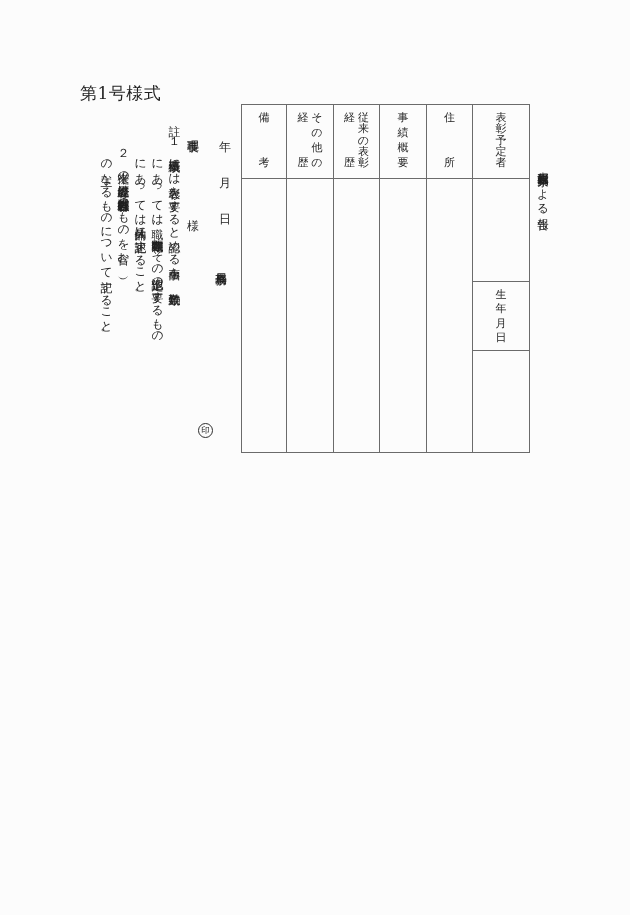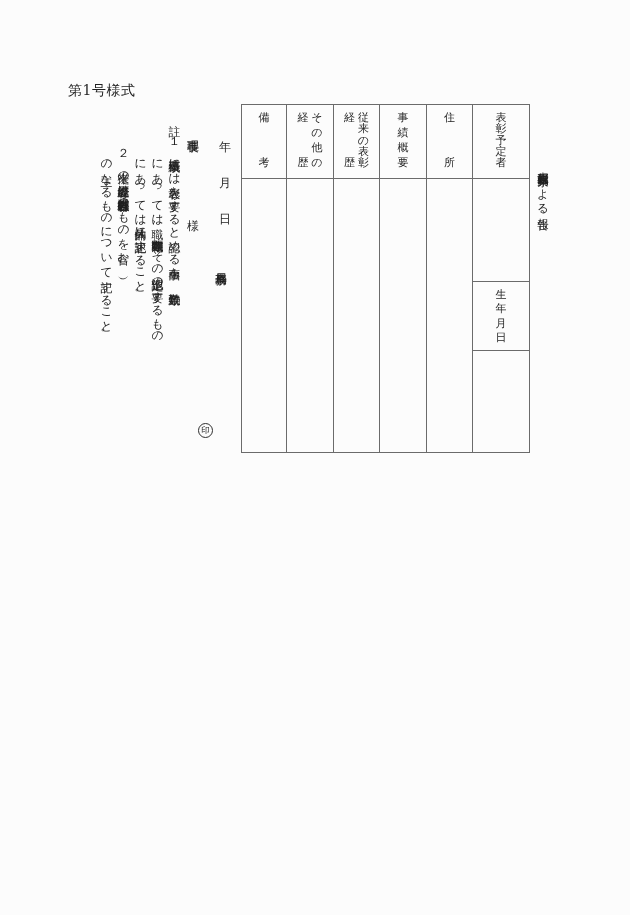--- a/index.html
+++ b/index.html
@@ -8,22 +8,22 @@
     background:#fcfcfc;
     font-family:"DejaVu Serif","Liberation Serif",serif;
     color:#1f1f1f;
     position:relative;
     -webkit-font-smoothing:antialiased;
   }
   .page{position:absolute;inset:0;}
 
   
   .form-no{
-    position:absolute;left:68px;top:82px;
-    font-size:14px;letter-spacing:0.5px;
+    position:absolute;left:80px;top:82px;
+    font-size:17px;letter-spacing:0.5px;
   }
 
   
   .v{
     writing-mode:vertical-rl;
     line-height:14px;
     font-size:12px;
   }
 
   

